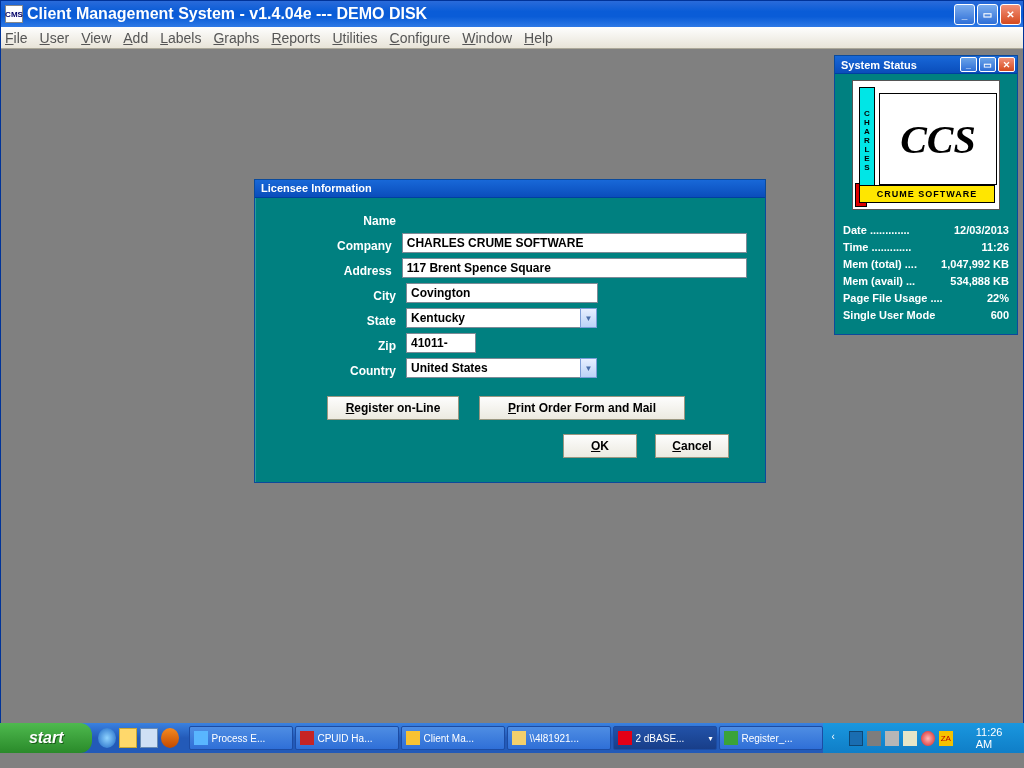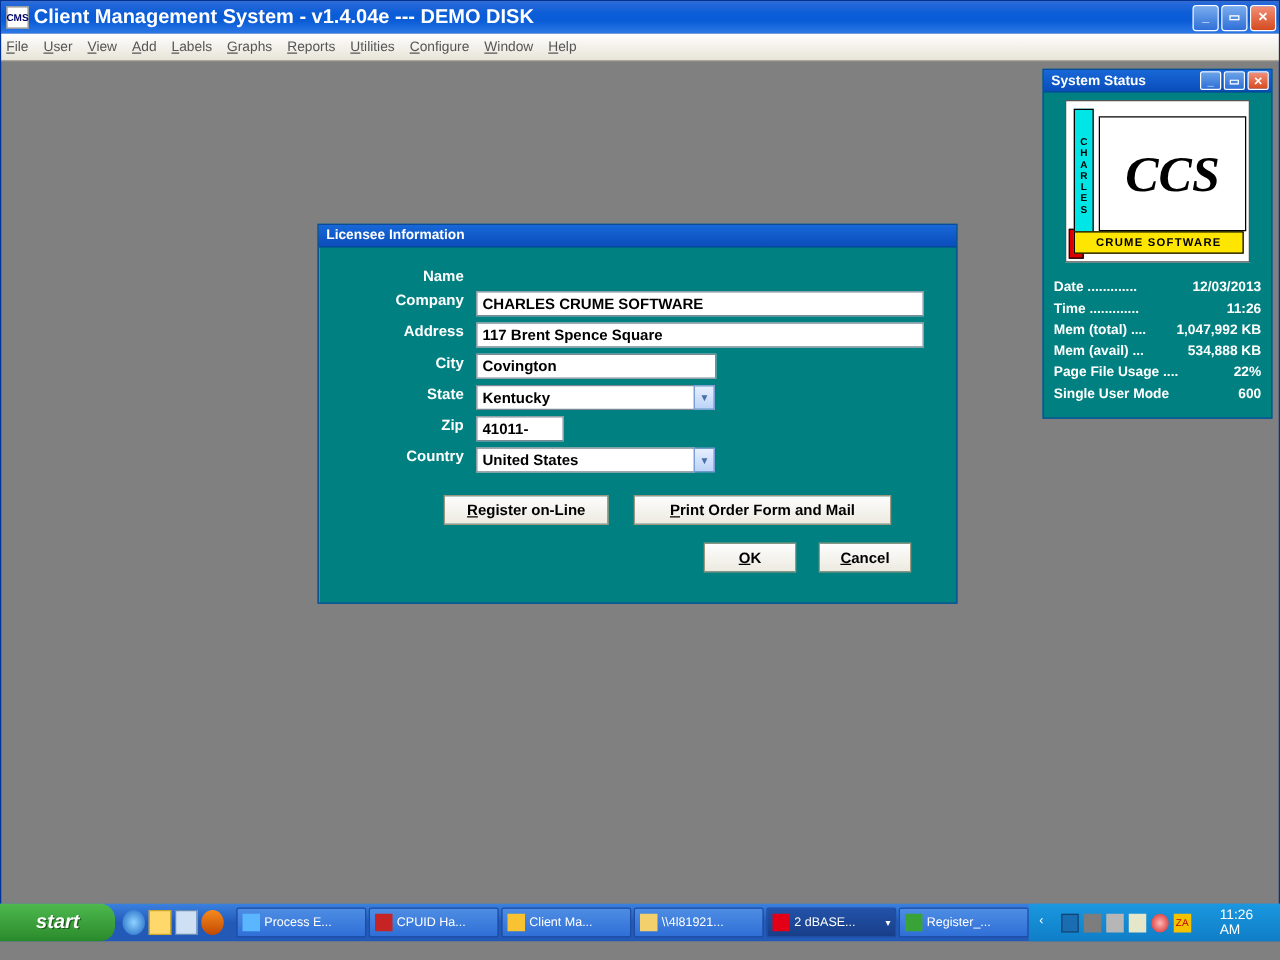--- a/index.html
+++ b/index.html
@@ -10,39 +10,39 @@
 .app-window { position:absolute; left:0; top:0; width:1024px; height:731px; border:1px solid #003399; }
 .titlebar { height:26px; background:linear-gradient(to bottom,#2a6bda,#0a5cd7 40%,#0a5cd7 60%,#2e79e6); display:flex; align-items:center; color:#fff; font-weight:bold; padding-left:4px; }
 .titlebar .icon-slot { width:18px; height:18px; background:#fff; border:1px solid #888; margin-right:4px; display:flex; align-items:center; justify-content:center; font-size:8px; color:#006; }
 .titlebar .title-text { flex:1; font-size:16px; }
 .win-controls { display:flex; gap:2px; padding-right:2px; }
 .win-btn { width:21px; height:21px; border:1px solid #fff; border-radius:3px; display:flex; align-items:center; justify-content:center; font-weight:bold; font-size:10px; color:#fff; cursor:pointer; }
 .win-min { background:linear-gradient(#7badee,#2f6fd7); }
 .win-max { background:linear-gradient(#7badee,#2f6fd7); }
 .win-close { background:linear-gradient(#f29078,#d54a1f); }
 .menubar { height:22px; background:linear-gradient(#fefefe,#e8e4d8); border-bottom:1px solid #aca899; display:flex; align-items:center; padding-left:4px; gap:12px; }
-.menubar span { color:#555; font-size:11px; cursor:pointer; }
+.menubar span { color:#555; font-size:14px; cursor:pointer; }
 .menubar span::first-letter { text-decoration:underline; }
 
 
 .dialog { position:absolute; left:254px; top:179px; width:512px; background:#008080; border:1px solid #0b4a9b; box-shadow:inset 1px 1px 0 #2a9a9a; }
 .dlg-title { height:18px; background:linear-gradient(to bottom,#1868d8,#0a4dbb); color:#fff; font-weight:bold; font-size:11px; padding:2px 6px; border-bottom:1px solid #0040a0; }
 .dlg-body { padding:16px 18px 12px 0; }
-.form-row { display:flex; align-items:flex-start; margin-bottom:5px; }
+.form-row { display:flex; align-items:flex-end; margin-bottom:5px;padding-left:25px; }
 .form-label { width:126px; text-align:right; color:#fff; font-weight:bold; font-size:12px; padding-right:10px; }
 .form-input { height:20px; background:#fff; border:1px solid #7d8a96; padding:2px 4px; font-size:12px; font-weight:bold; color:#000; }
 .form-input.w360 { width:358px; }
 .form-input.w192 { width:192px; }
 .form-input.w70  { width:70px; }
 .form-input.w96  { width:96px; }
 .form-input.w104 { width:104px; }
 .form-select { display:inline-flex; align-items:center; }
 .form-select .sel-btn { width:17px; height:20px; background:linear-gradient(#e7efff,#bcd3f7); border:1px solid #7d9ed7; display:flex; align-items:center; justify-content:center; font-size:8px; color:#4a6ea9; cursor:pointer; margin-left:-1px; }
 .inline-label { color:#fff; font-weight:bold; font-size:12px; margin-left:92px; margin-right:8px; }
-.dlg-buttons { display:flex; gap:20px; padding-left:100px; margin-top:18px; }
+.dlg-buttons { display:flex; gap:20px; padding-left:72px; margin-top:18px; }
 .btn { height:24px; background:linear-gradient(#fdfdfd,#eceae0); border:1px solid #9b9781; font-size:12px; font-weight:bold; padding:0 10px; cursor:pointer; display:flex; align-items:center; justify-content:center; }
 .btn span::first-letter { text-decoration:underline; }
 .dlg-okcancel { display:flex; gap:18px; justify-content:flex-end; padding-right:18px; margin-top:14px; margin-bottom:12px; }
 .btn.small { width:74px; }
 
 
 .status { position:absolute; right:6px; top:55px; width:184px; background:#008080; border:1px solid #0b4a9b; }
 .status .dlg-title { display:flex; align-items:center; justify-content:space-between; padding-right:2px;}
 .status-controls { display:flex; gap:2px; }
 .status-controls .sc { width:17px; height:15px; border:1px solid #fff; border-radius:2px; display:flex; align-items:center; justify-content:center; font-size:9px; color:#fff; cursor:pointer;}

